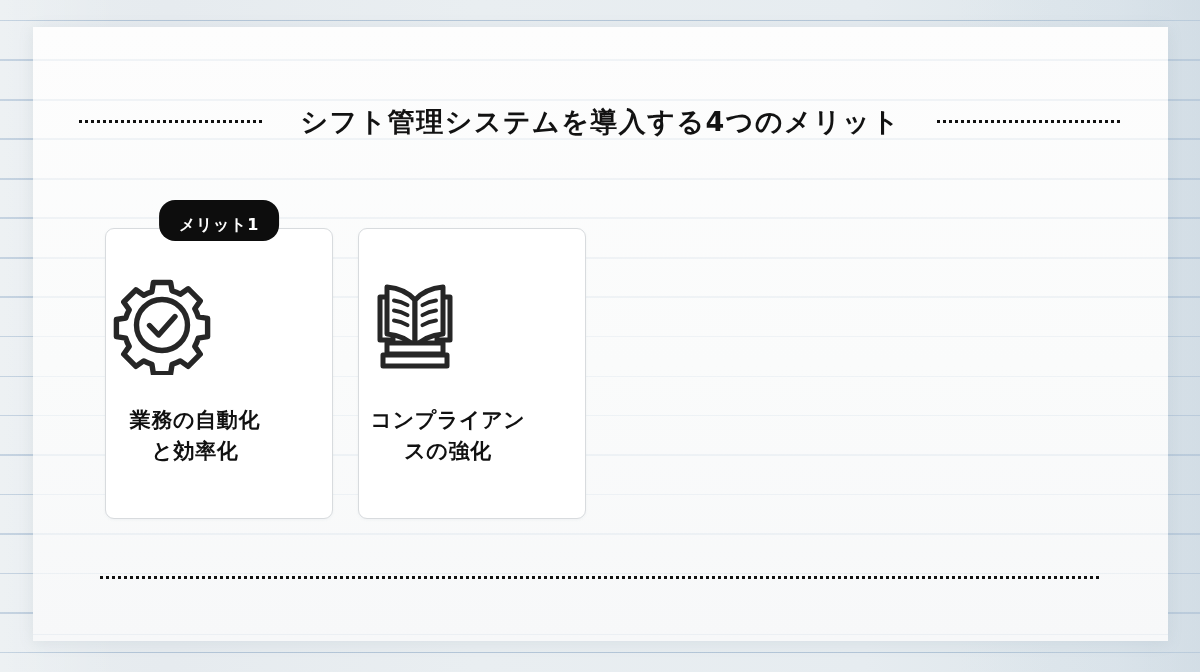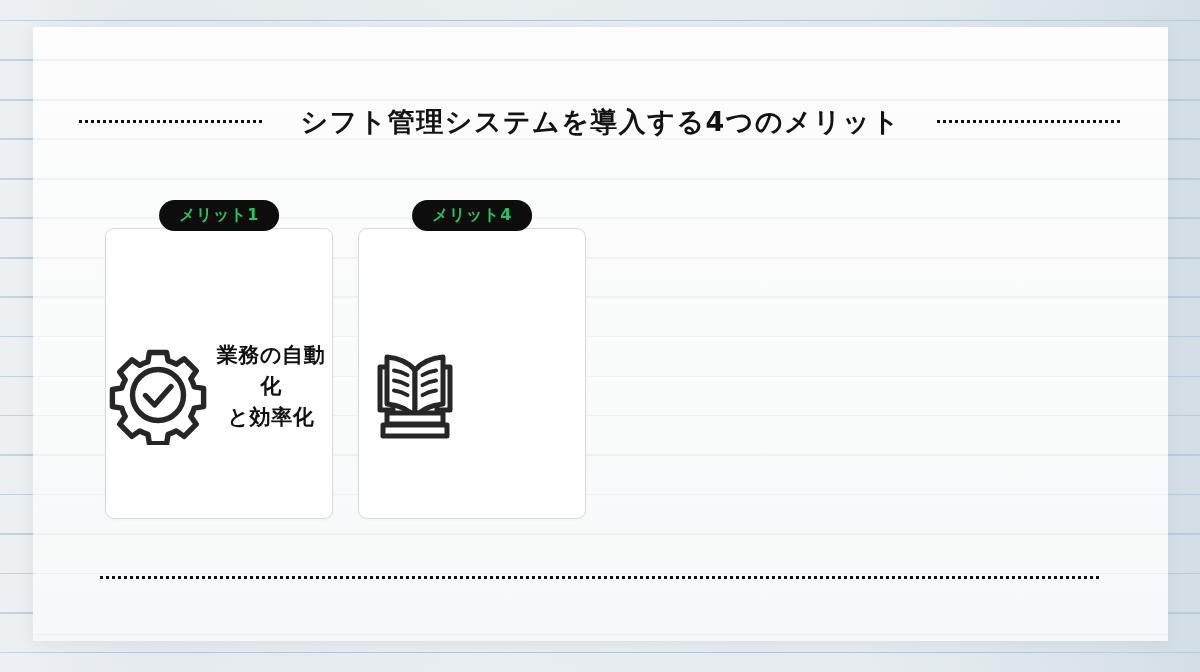--- a/index.html
+++ b/index.html
@@ -139,36 +139,35 @@
   }
 
   .card {
     position: relative;
     width: 228px;
     height: 291px;
     background: #ffffff;
     border: 1px solid #d8dbde;
     border-radius: 9px;
     display: flex;
-    flex-direction: row;
-    align-items: center;
+    flex-direction: column;
     box-shadow: 0 1px 3px rgba(120,135,150,0.07);
   }
 
   .badge {
     position: absolute;
     top: 0;
     left: 50%;
     transform: translateX(-50%);
     background: #0d0d0d;
-    color: #22c55e;
+    color: #ffffff;
     font-size: 16px;
     font-weight: 700;
     letter-spacing: 0.04em;
-    padding: 7px 20px 8px;
+    padding: 17px 20px 8px;
     border-radius: 16px;
     white-space: nowrap;
     line-height: 1;
     z-index: 3;
   }
 
   .icon-box {
     margin-top: 42px;
     width: 112px;
     height: 108px;
@@ -230,21 +229,20 @@
             </svg>
           </div>
           <div class="card-title">業務の自動化
 と効率化</div>
         </div>
       </div>
 
 
 
       <div class="card-wrap">
-        <div class="badge">メリット4</div>
         <div class="card">
           <div class="icon-box">
             <svg width="100" height="98" viewBox="0 0 100 98" fill="#fff" stroke="#262626" stroke-width="5" stroke-linejoin="round" stroke-linecap="round">
 
               <path d="M15 21h13v43H15z"></path>
               <path d="M72 21h13v43H72z"></path>
 
               <path d="M50 24c-7-8-17-12-28-13v47c11 1 21 5 28 13z"></path>
 
               <path d="M50 24c7-8 17-12 28-13v47c-11 1-21 5-28 13z"></path>
@@ -258,20 +256,22 @@
               <g fill="none" stroke-width="4">
                 <path d="M71 24.5c-5 .6-9.5 2.2-13.5 4.6"></path>
                 <path d="M71 34.5c-5 .6-9.5 2.2-13.5 4.6"></path>
                 <path d="M71 44.5c-5 .6-9.5 2.2-13.5 4.6"></path>
               </g>
 
               <path d="M22 67h56v11H22z"></path>
               <path d="M18 79h64v11H18z"></path>
             </svg>
           </div>
+          <div class="card-title">コンプライアン
+スの強化</div>
         </div>
       </div>
 
     </div>
 
     <div id="footer-rule"></div>
   </div>
 </div>
 
 </body></html>

